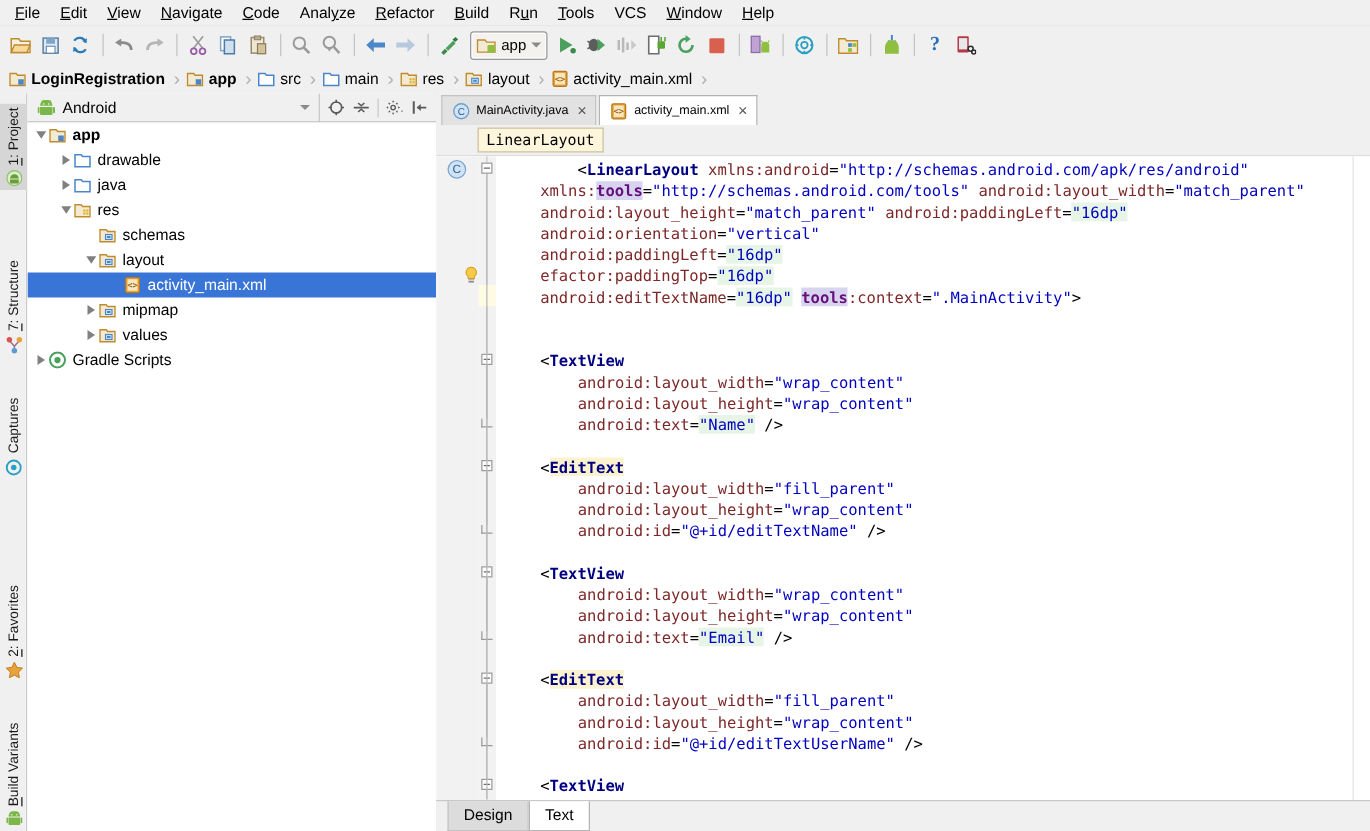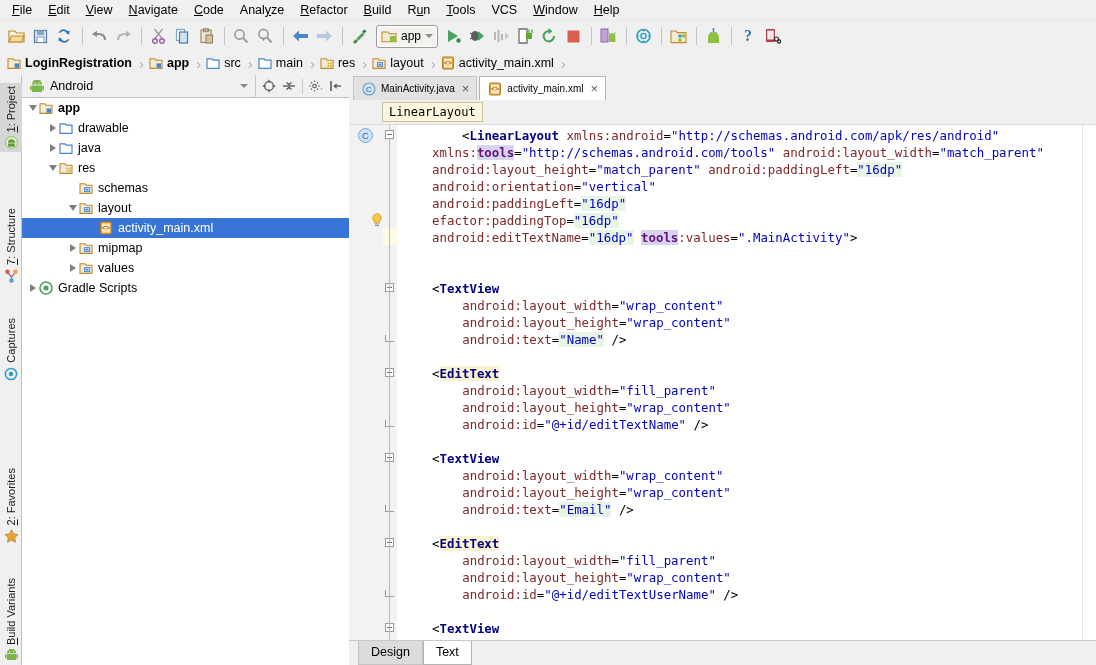--- a/index.html
+++ b/index.html
@@ -732,21 +732,21 @@
             </svg>
           </div>
         </div>
       <div class="codearea" id="codearea">
           <div class="cline" style="top: 2px; left: 21px; margin-left: 44px;"><span class="k-plain">&lt;</span><span class="k-tag">LinearLayout</span><span class="k-plain"> </span><span class="k-attr">xmlns:android</span><span class="k-plain">=</span><span class="k-val">"http://schemas.android.com/apk/res/android"</span></div>
           <div class="cline" style="top: 19px; left: 35.12px;"><span class="k-attr">xmlns:</span><span class="k-ns hl-ns">tools</span><span class="k-plain">=</span><span class="k-val">"http://schemas.android.com/tools"</span><span class="k-plain"> </span><span class="k-attr">android:layout_width</span><span class="k-plain">=</span><span class="k-val">"match_parent"</span></div>
           <div class="cline" style="top: 36px; left: 35.12px;"><span class="k-attr">android:layout_height</span><span class="k-plain">=</span><span class="k-val">"match_parent"</span><span class="k-plain"> </span><span class="k-attr">android:paddingLeft</span><span class="k-plain">=</span><span class="k-val hl-dp">"16dp"</span></div>
           <div class="cline" style="top: 53px; left: 35.12px;"><span class="k-attr">android:orientation</span><span class="k-plain">=</span><span class="k-val">"vertical"</span></div>
           <div class="cline" style="top: 70px; left: 35.12px;"><span class="k-attr">android:paddingLeft</span><span class="k-plain">=</span><span class="k-val hl-dp">"16dp"</span></div>
           <div class="cline" style="top: 87px; left: 35.12px;"><span class="k-attr">efactor:paddingTop</span><span class="k-plain">=</span><span class="k-val hl-dp">"16dp"</span></div>
-          <div class="cline" style="top: 104px; left: 35.12px;"><span class="k-attr">android:editTextName</span><span class="k-plain">=</span><span class="k-val hl-dp">"16dp"</span><span class="k-plain"> </span><span class="k-ns hl-ns">tools</span><span class="k-attr">:values</span><span class="k-plain">=</span><span class="k-val">".MainActivity"</span><span class="k-plain">&gt;</span></div>
+          <div class="cline" style="top: 104px; left: 35.12px;"><span class="k-attr">android:editTextName</span><span class="k-plain">=</span><span class="k-val hl-dp">"16dp"</span><span class="k-plain"> </span><span class="k-ns hl-ns">tools</span><span class="k-attr">:context</span><span class="k-plain">=</span><span class="k-val">".MainActivity"</span><span class="k-plain">&gt;</span></div>
           <div class="cline" style="top: 155px; left: 35.12px;"><span class="k-plain">&lt;</span><span class="k-tag">TextView</span></div>
           <div class="cline" style="top: 172px; left: 65.24px;"><span class="k-attr">android:layout_width</span><span class="k-plain">=</span><span class="k-val">"wrap_content"</span></div>
           <div class="cline" style="top: 189px; left: 65.24px;"><span class="k-attr">android:layout_height</span><span class="k-plain">=</span><span class="k-val">"wrap_content"</span></div>
           <div class="cline" style="top: 206px; left: 65.24px;"><span class="k-attr">android:text</span><span class="k-plain">=</span><span class="k-val hl-dp">"Name"</span><span class="k-plain"> /&gt;</span></div>
           <div class="cline" style="top: 240px; left: 35.12px;"><span class="k-plain">&lt;</span><span class="k-tag hl-id">EditText</span></div>
           <div class="cline" style="top: 257px; left: 65.24px;"><span class="k-attr">android:layout_width</span><span class="k-plain">=</span><span class="k-val">"fill_parent"</span></div>
           <div class="cline" style="top: 274px; left: 65.24px;"><span class="k-attr">android:layout_height</span><span class="k-plain">=</span><span class="k-val">"wrap_content"</span></div>
           <div class="cline" style="top: 291px; left: 65.24px;"><span class="k-attr">android:id</span><span class="k-plain">=</span><span class="k-val">"@+id/editTextName"</span><span class="k-plain"> /&gt;</span></div>
           <div class="cline" style="top: 325px; left: 35.12px;"><span class="k-plain">&lt;</span><span class="k-tag">TextView</span></div>
           <div class="cline" style="top: 342px; left: 65.24px;"><span class="k-attr">android:layout_width</span><span class="k-plain">=</span><span class="k-val">"wrap_content"</span></div>

